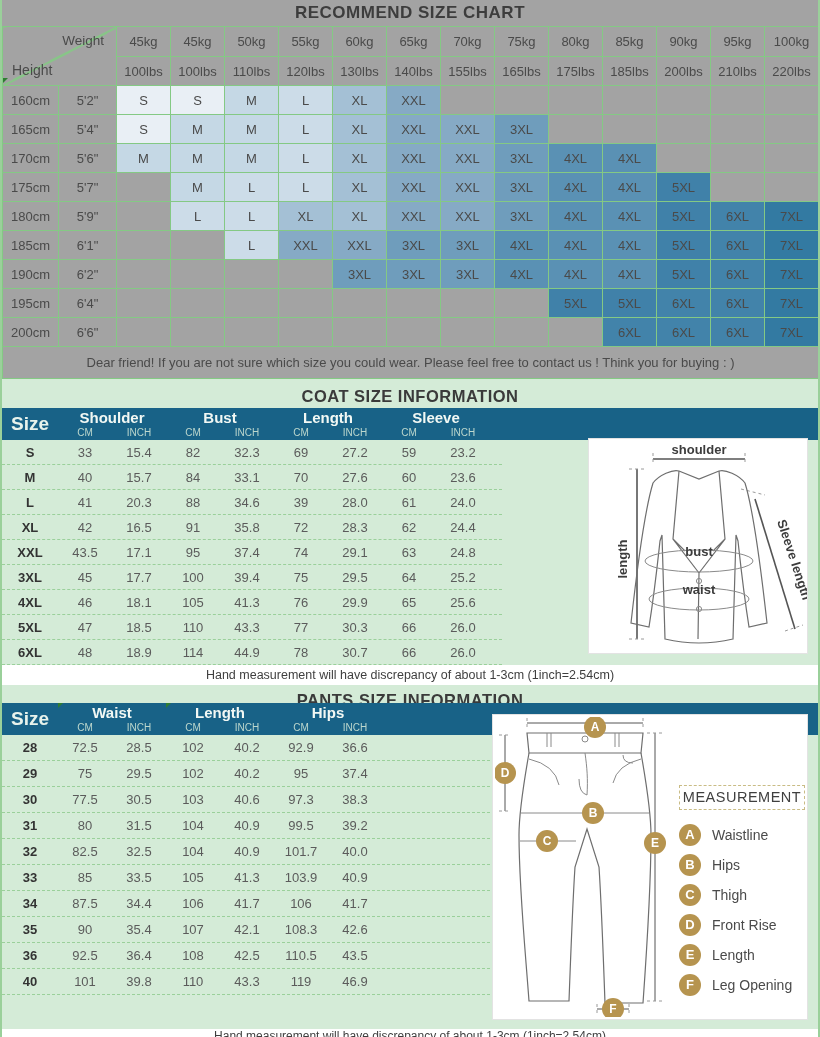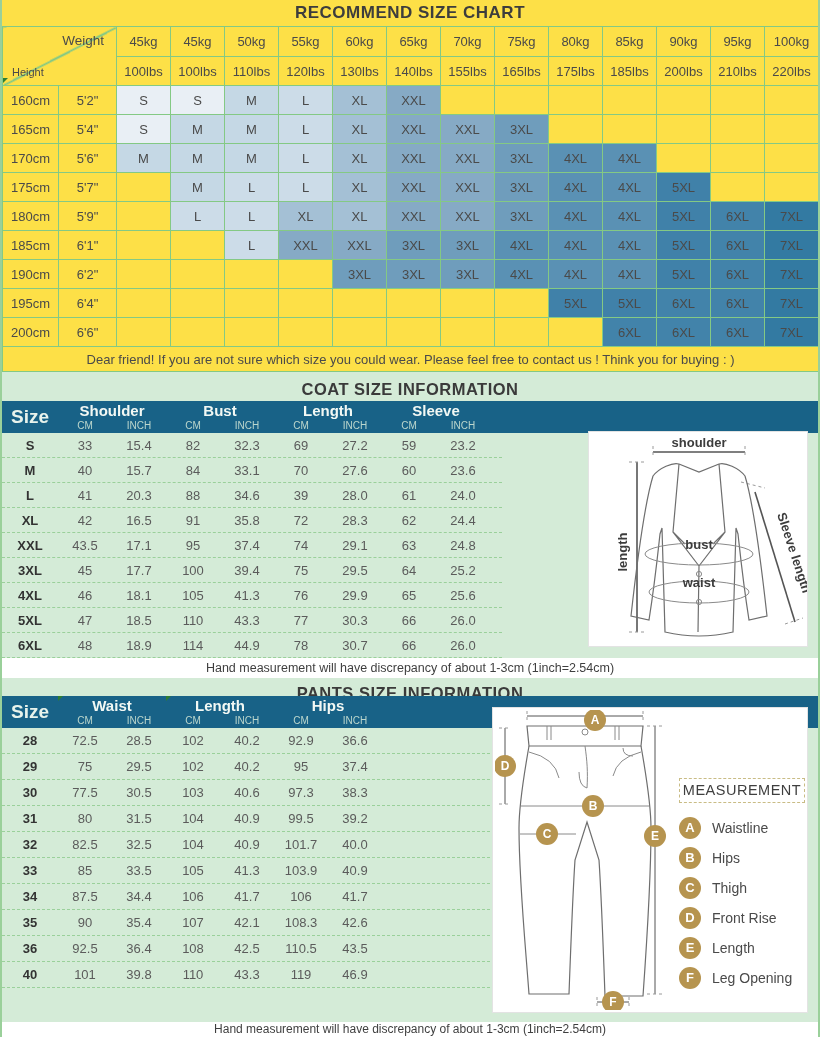--- a/index.html
+++ b/index.html
@@ -1,42 +1,42 @@
 <!DOCTYPE html>
 <html style="--grid: #84c984; --grid-dash: #9ad09a; --band: #186287; --section: #d4ebd7; --gold: #b6944f; --band-sub: #bcd7cd; --celltext: #42586b;"><head>
 <meta charset="utf-8">
 <style>
   :root{
     --grid:#84c984; --grid-dash:#9ad09a; --band:#186287; --section:#d4ebd7;
     --gold:#b6944f; --band-sub:#bcd7cd; --celltext:#42586b; --ink:#3d3d3d; --num:#5b5b5b;
   }
   *{box-sizing:border-box;}
   body{margin:0; background:#fff; font-family:"Liberation Sans",sans-serif;}
-  .page{width:820px; height:1037px; background:#fde047; border-left:2px solid var(--grid-dash);
+  .page{width:820px; height:1037px; background:#a3a3a3; border-left:2px solid var(--grid-dash);
         border-right:2px solid var(--grid-dash); overflow:hidden; position:relative;}
   
   .main-title{height:26px; line-height:26px; text-align:center; font-size:17px; font-weight:bold;
               color:var(--ink); letter-spacing:.5px;}
   
   table.size-chart{border-collapse:collapse; table-layout:fixed; width:816px;}
   table.size-chart td{border:1px solid var(--grid); text-align:center; font-size:13px;
                       color:#4a4a4a; padding:0; overflow:hidden; white-space:nowrap;}
   td.kg-cell{height:30px; border-bottom-style:dashed; border-bottom-color:var(--grid-dash);}
   td.lbs-cell{height:29px;}
   td.h-cm{border-right-style:dashed; border-right-color:var(--grid-dash);}
   tr.body-row td{height:29px;}
   td.s-cell{color:var(--celltext);}
   td.corner-cell{position:relative;
      background-image:linear-gradient(to bottom right, transparent calc(50% - 1px),
        var(--grid) calc(50% - 1px), var(--grid) calc(50% + 1px), transparent calc(50% + 1px));}
   .corner-weight{position:absolute; top:6px; right:12px; font-size:13.5px;}
-  .corner-height{position:absolute; bottom:7px; left:9px; font-size:11px;}
+  .corner-height{position:absolute; bottom:7px; left:9px; font-size:14px;}
   .excel-marker{position:absolute; width:0; height:0;
      border-top:5px solid #2e7d32; border-right:5px solid transparent;}
-  td.chart-note{height:25px; font-size:13.5px; color:#3f3f3f;}
+  td.chart-note{height:32px; font-size:13.5px; color:#3f3f3f;}
   
   .info-section{background:var(--section); position:relative;}
   .coat-section{height:286px;}
   .pants-section{height:344px;}
   .sec-title{text-align:center; font-weight:bold; color:#3a3a3a; letter-spacing:.5px;}
   .coat-section .sec-title{height:29px; line-height:34px; font-size:16.5px;}
   .pants-section .sec-title{height:18px; line-height:30px; font-size:16.5px;}
   .band{background:var(--band); height:32px; display:flex; position:relative;}
   .band .size-h{width:56px; color:#e8f3ec; font-size:19px; font-weight:bold; text-align:center;
                 line-height:32px;}

